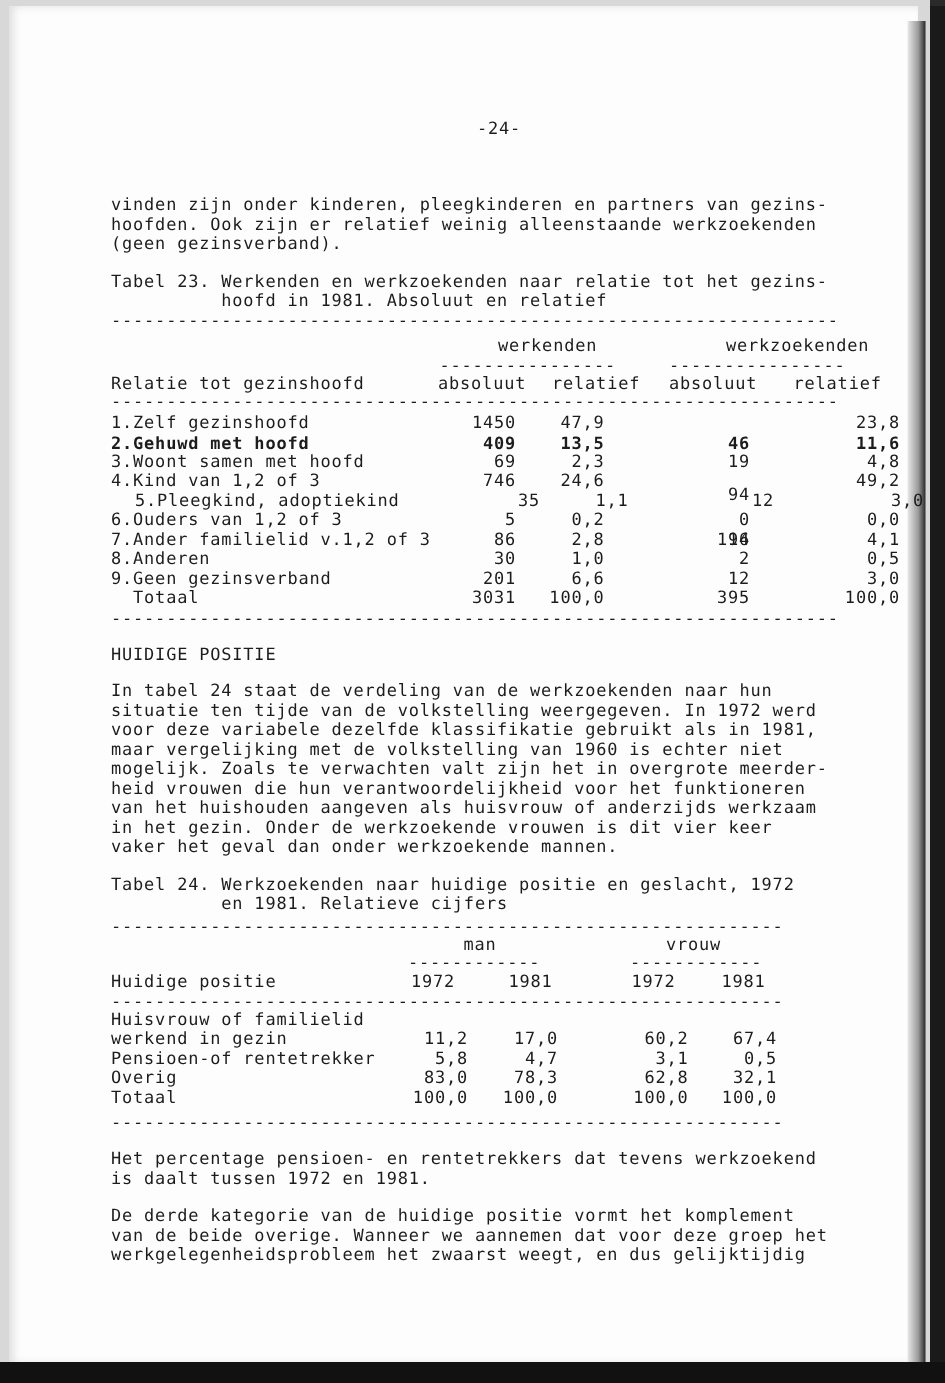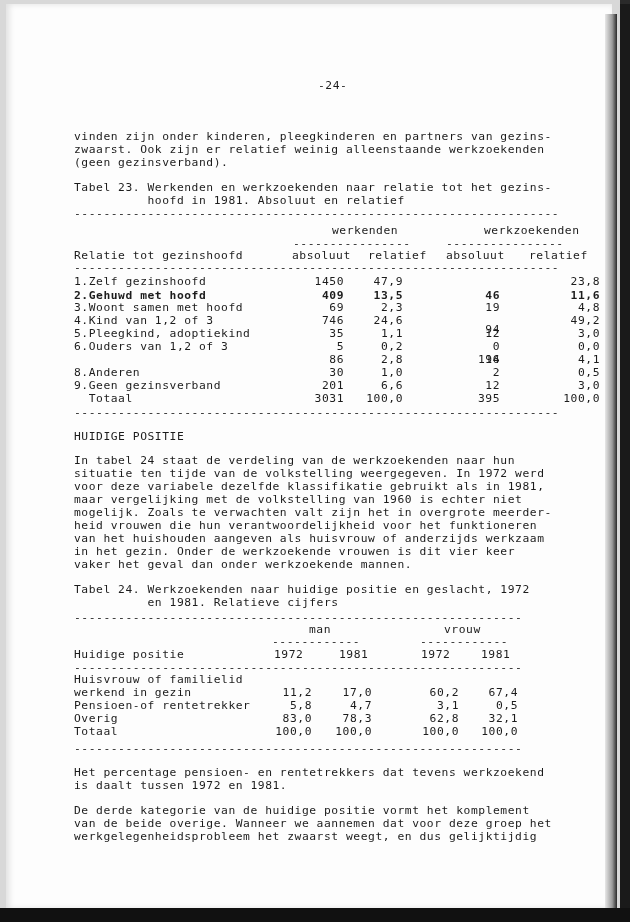--- a/index.html
+++ b/index.html
@@ -23,21 +23,21 @@
 
 <div class="top-border"></div>
 <div class="page-edge"></div>
 <div class="page"></div>
 <div class="right-shadow"></div>
 <div class="bottom-border"></div>
 
 <div class="txt pnum">-24-</div>
 
 <div class="txt para" style="top:130px">vinden zijn onder kinderen, pleegkinderen en partners van gezins-</div>
-<div class="txt para" style="top:143px">zwaarst. Ook zijn er relatief weinig alleenstaande werkzoekenden</div>
+<div class="txt para" style="top:143px">hoofden. Ook zijn er relatief weinig alleenstaande werkzoekenden</div>
 <div class="txt para" style="top:156px">(geen gezinsverband).</div>
 
 <div class="txt para" style="top:181px">Tabel 23. Werkenden en werkzoekenden naar relatie tot het gezins-</div>
 <div class="txt para" style="top:194px">          hoofd in 1981. Absoluut en relatief</div>
 <div class="rule" style="top:208px;width:530px">------------------------------------------------------------------</div>
 
 <div class="row" style="top:224px;width:530px">
   <span style="left:258px">werkenden</span>
   <span style="left:410px">werkzoekenden</span>
 </div>
@@ -51,23 +51,23 @@
   <span style="left:372px">absoluut</span>
   <span style="left:455px">relatief</span>
 </div>
 <div class="rule" style="top:262px;width:530px">------------------------------------------------------------------</div>
 
 <div id="t23rows">
     <div class="row" style="top: 275px; width: 530px;"><span style="left: 0px;">1.Zelf gezinshoofd</span><span class="r" style="right: 260px;">1450</span><span class="r" style="right: 201px;">47,9</span><span class="r" style="right: 104px; margin-top: 48px;">94</span><span class="r" style="right: 4px;">23,8</span></div>
     <div class="row" style="top: 289px; width: 530px; font-weight: bold;"><span style="left: 0px;">2.Gehuwd met hoofd</span><span class="r" style="right: 260px;">409</span><span class="r" style="right: 201px;">13,5</span><span class="r" style="right: 104px; text-align: right;">46</span><span class="r" style="right: 4px;">11,6</span></div>
     <div class="row" style="top: 301px; width: 530px;"><span style="left: 0px;">3.Woont samen met hoofd</span><span class="r" style="right: 260px;">69</span><span class="r" style="right: 201px;">2,3</span><span class="r" style="right: 104px;">19</span><span class="r" style="right: 4px;">4,8</span></div>
     <div class="row" style="top: 314px; width: 530px;"><span style="left: 0px;">4.Kind van 1,2 of 3</span><span class="r" style="right: 260px;">746</span><span class="r" style="right: 201px;">24,6</span><span class="r" style="right: 104px; margin-top: 39px;">194</span><span class="r" style="right: 4px;">49,2</span></div>
-    <div class="row" style="top: 327px; width: 530px;"><span style="left: 0px;">5.Pleegkind, adoptiekind</span><span class="r" style="right: 260px;">35</span><span class="r" style="right: 201px;">1,1</span><span class="r" style="right: 104px;">12</span><span class="r" style="right: 4px;">3,0</span></div>
+    <div class="row" style="top: 327px; width: 530px; margin-left: 16px;"><span style="left: 0px;">5.Pleegkind, adoptiekind</span><span class="r" style="right: 260px;">35</span><span class="r" style="right: 201px;">1,1</span><span class="r" style="right: 104px;">12</span><span class="r" style="right: 4px;">3,0</span></div>
     <div class="row" style="top: 340px; width: 530px;"><span style="left: 0px;">6.Ouders van 1,2 of 3</span><span class="r" style="right: 260px;">5</span><span class="r" style="right: 201px;">0,2</span><span class="r" style="right: 104px;">0</span><span class="r" style="right: 4px;">0,0</span></div>
-    <div class="row" style="top: 353px; width: 530px;"><span class="r" style="right: 260px;">86</span><span class="r" style="right: 201px;">2,8</span><span class="r" style="right: 104px;">16</span><span class="r" style="right: 4px; margin-left: 42px;">4,1</span></div>
+    <div class="row" style="top: 353px; width: 530px;"><span style="left: 0px;">7.Ander familielid v.1,2 of 3</span><span class="r" style="right: 260px;">86</span><span class="r" style="right: 201px;">2,8</span><span class="r" style="right: 104px;">16</span><span class="r" style="right: 4px; margin-left: 42px;">4,1</span></div>
     <div class="row" style="top: 366px; width: 530px;"><span style="left: 0px;">8.Anderen</span><span class="r" style="right: 260px;">30</span><span class="r" style="right: 201px;">1,0</span><span class="r" style="right: 104px;">2</span><span class="r" style="right: 4px;">0,5</span></div>
     <div class="row" style="top: 379px; width: 530px;"><span style="left: 0px;">9.Geen gezinsverband</span><span class="r" style="right: 260px;">201</span><span class="r" style="right: 201px;">6,6</span><span class="r" style="right: 104px;">12</span><span class="r" style="right: 4px;">3,0</span></div>
     <div class="row" style="top: 392px; width: 530px;"><span style="left: 0px;">  Totaal</span><span class="r" style="right: 260px;">3031</span><span class="r" style="right: 201px;">100,0</span><span class="r" style="right: 104px;">395</span><span class="r" style="right: 4px;">100,0</span></div>
   </div>
 
 <div class="rule" style="top:407px;width:530px">------------------------------------------------------------------</div>
 
 <div class="txt heading">HUIDIGE POSITIE</div>
 
 <div class="txt para" style="top:454px">In tabel 24 staat de verdeling van de werkzoekenden naar hun</div>

